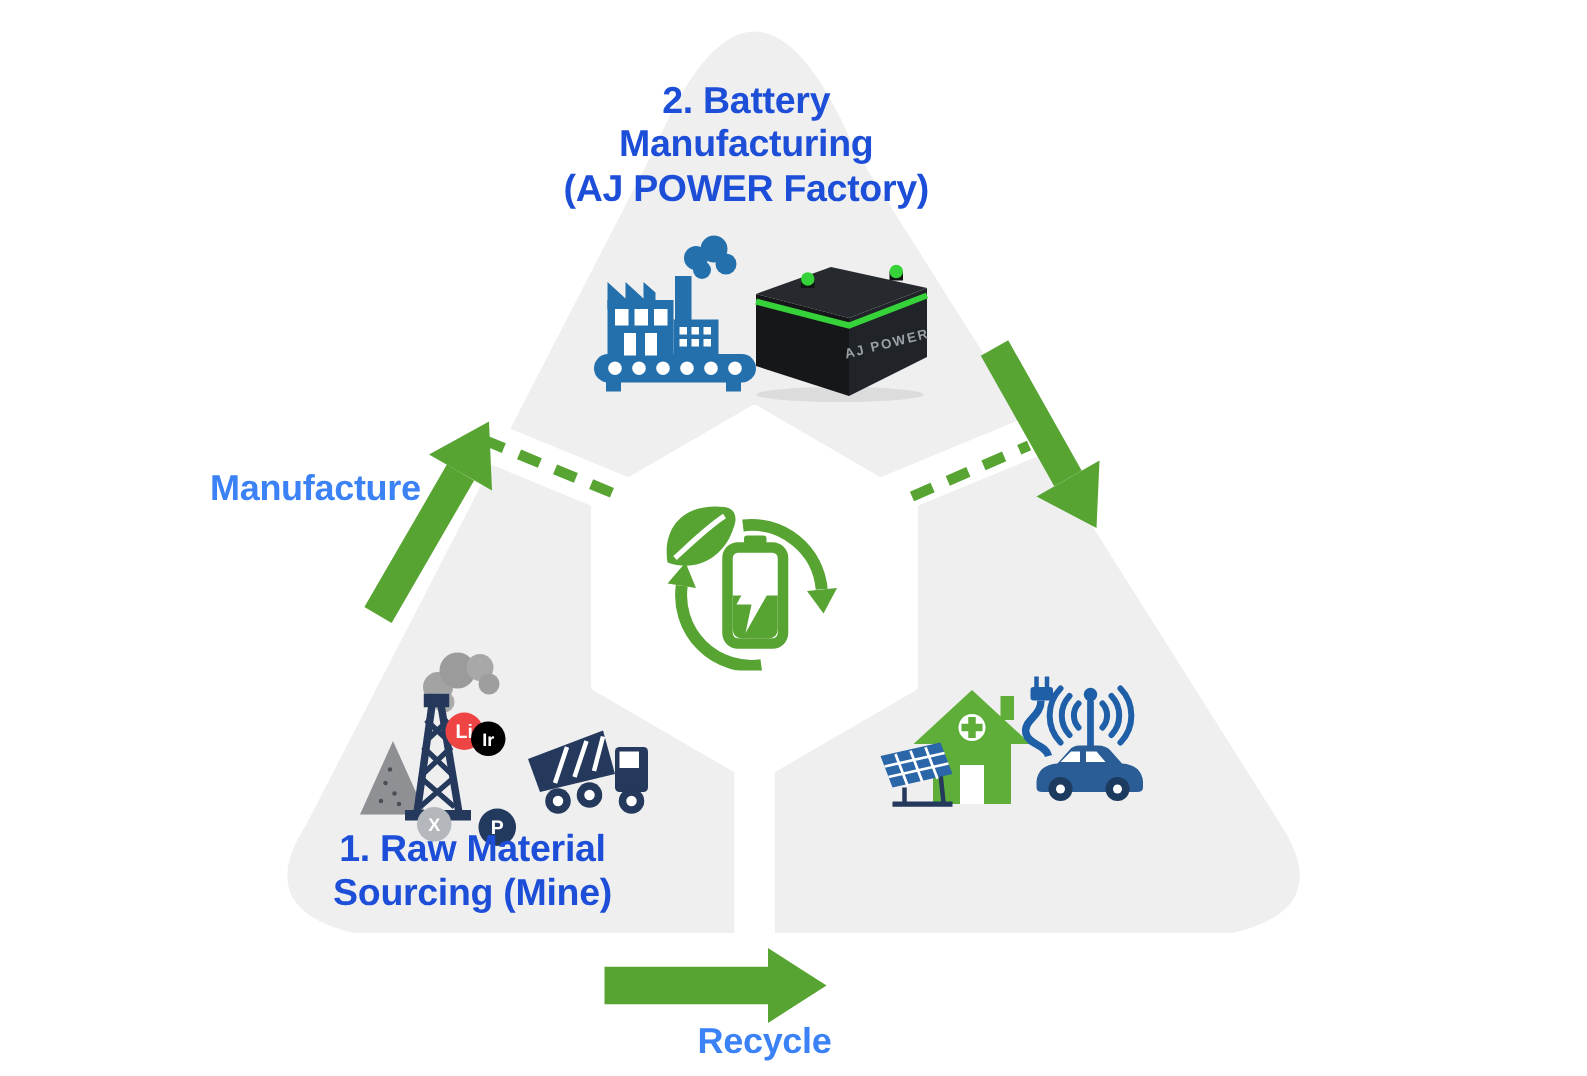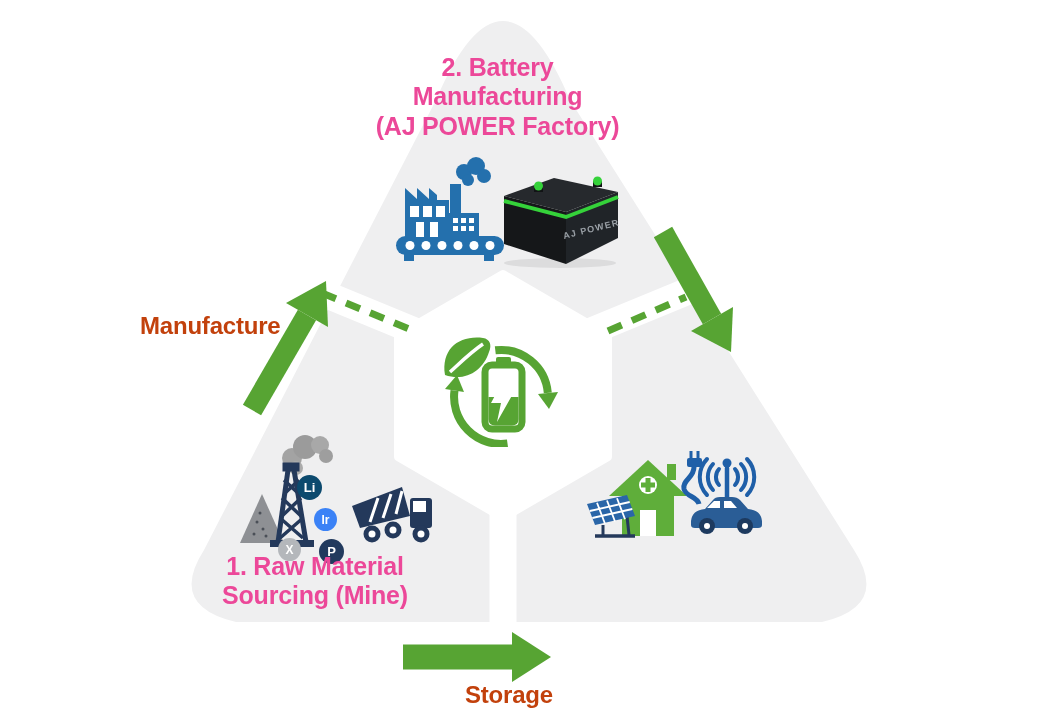--- a/index.html
+++ b/index.html
@@ -3,27 +3,27 @@
 <meta charset="utf-8">
 <style>
   html,body{margin:0;padding:0;background:#fff;}
   .stage{
     position:relative;width:1058px;height:717px;background:#ffffff;
     overflow:hidden;font-family:"Liberation Sans",sans-serif;
   }
   .bg-svg{position:absolute;left:0;top:0;}
   .icon-svg{position:absolute;}
   .label{
-    position:absolute;font-weight:700;color:#ec4899;
+    position:absolute;font-weight:700;color:#1d4ed8;
     white-space:pre-line;text-align:center;line-height:1.17;
     letter-spacing:-0.2px;
   }
   .stage-label{font-size:25px;}
   .arrow-label{
-    position:absolute;font-weight:700;color:#c2410c;font-size:24px;
+    position:absolute;font-weight:700;color:#3b82f6;font-size:24px;
     white-space:nowrap;letter-spacing:-0.2px;
   }
   .chip{
     position:absolute;border-radius:50%;color:#fff;font-weight:700;
     display:flex;align-items:center;justify-content:center;
     font-family:"Liberation Sans",sans-serif;
   }
 </style>
 </head>
 <body>
@@ -179,22 +179,22 @@
       <rect x="181" y="71" width="13" height="11" fill="#ffffff"></rect>
       <circle cx="140" cy="104" r="8.5" fill="#24395b"></circle>
         <circle cx="140" cy="104" r="3.5" fill="#ffffff"></circle>
       <circle cx="161" cy="100" r="8.5" fill="#24395b"></circle>
         <circle cx="161" cy="100" r="3.5" fill="#ffffff"></circle>
       <circle cx="189" cy="104" r="8.5" fill="#24395b"></circle>
         <circle cx="189" cy="104" r="3.5" fill="#ffffff"></circle>
     </g>
   </svg>
 
-  <div class="chip" style="left:297px;top:475px;width:25px;height:25px;background:#0c4a6e;font-size:13px">Li</div>
-  <div class="chip" style="left:314px;top:508px;width:23px;height:23px;background:#3b82f6;font-size:12px">Ir</div>
+  <div class="chip" style="left:297px;top:475px;width:25px;height:25px;background:#ef4444;font-size:13px">Li</div>
+  <div class="chip" style="left:314px;top:481px;width:23px;height:23px;background:#000000;font-size:12px">Ir</div>
   <div class="chip" style="left:278px;top:538px;width:23px;height:23px;background:#b4b7bb;font-size:12px">X</div>
   <div class="chip" style="left:319px;top:539px;width:25px;height:25px;background:#223a5e;font-size:13px">P</div>
 
   <svg class="icon-svg" style="left:583px;top:448px" width="186" height="98" viewBox="0 0 186 98">
 
     <g>
       <rect x="84" y="16" width="9" height="16" fill="#5fae3a"></rect>
       <rect x="39" y="44" width="52" height="44" fill="#5fae3a"></rect>
       <polygon points="26,48 65,12 104,48" fill="#5fae3a"></polygon>
       <circle cx="65" cy="37" r="9" fill="#ffffff"></circle>
@@ -244,15 +244,15 @@
 Manufacturing
 (AJ POWER Factory)</div>
 
   <div class="label stage-label" style="left:180px;top:552px;width:270px">1. Raw Material
 Sourcing (Mine)</div>
 
 
   <div class="arrow-label" style="left:140px;top:312px">Manufacture</div>
 
 
-  <div class="arrow-label" style="left:465px;top:681px">Storage</div>
+  <div class="arrow-label" style="left:465px;top:681px">Recycle</div>
 
 </div>
 
 </body></html>

